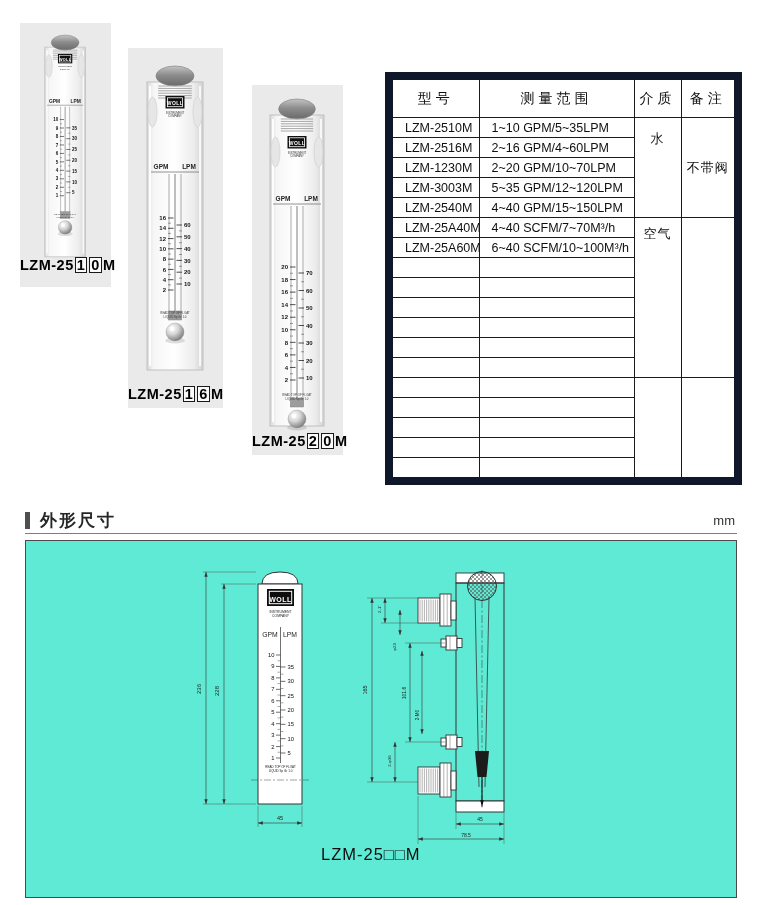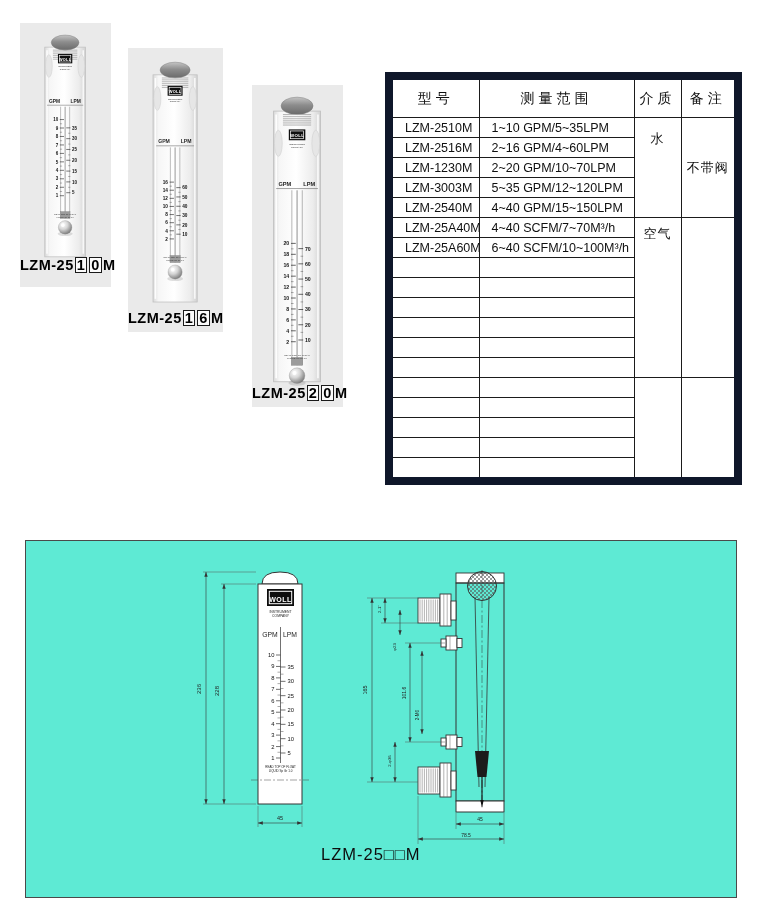--- a/index.html
+++ b/index.html
@@ -4,22 +4,22 @@
 <style>
   html,body{margin:0;padding:0;background:#fff;}
   body{width:757px;height:905px;position:relative;overflow:hidden;
        font-family:"Liberation Sans",sans-serif;color:#111;}
   .page{position:absolute;inset:0;background:#fff;}
 
   
   .photo{position:absolute;background:#eaeaea;}
   .photo svg{position:absolute;left:0;top:0;width:100%;height:100%;}
   .p0{left:20px;top:23px;width:91px;height:264px;}
-  .p1{left:128px;top:48px;width:95px;height:284px;text-decoration:underline;}
-  .p2{left:252px;top:85px;width:91px;height:322px;}
+  .p1{left:128px;top:48px;width:95px;height:360px;text-decoration:underline;}
+  .p2{left:252px;top:85px;width:91px;height:370px;}
   .plabel{position:absolute;left:0;right:0;bottom:6px;text-align:center;
           font-weight:bold;font-size:14.5px;letter-spacing:.5px;color:#000;white-space:nowrap;}
   .p0 .plabel{bottom:14px;}
   .dbox{display:inline-block;border:1px solid #1a1a1a;background:#fbfbfb;
         padding:0 1px;margin:0 1px;line-height:14px;}
 
   
   .spec-table{position:absolute;left:385px;top:72px;width:349px;
               border-collapse:collapse;table-layout:fixed;
               border:8px solid #0f172a;font-size:12.5px;color:#101010;}
@@ -474,20 +474,25 @@
           <td></td>
           <td></td>
         </tr>
         <tr>
           <td></td>
           <td></td>
         </tr>
       </tbody>
     </table>
 
+  <div class="section-header">
+    <span class="sec-bar"></span>
+    <h2 class="sec-title">外形尺寸</h2>
+    <span class="sec-unit">mm</span>
+  </div>
 
   <div class="dims-box">
     <svg id="drawingSvg" viewBox="25 540 710 356" preserveAspectRatio="xMidYMid meet">
       <text x="320" y="859" font-size="16.5" fill="#0d0d0d" letter-spacing="1">LZM-25□□M</text>
     <defs>
           <pattern id="hatchp" patternUnits="userSpaceOnUse" width="4" height="4">
             <path d="M0,4 L4,0 M0,0 L4,4" stroke="#555" stroke-width="0.6"></path>
           </pattern>
         </defs>
         <g>

